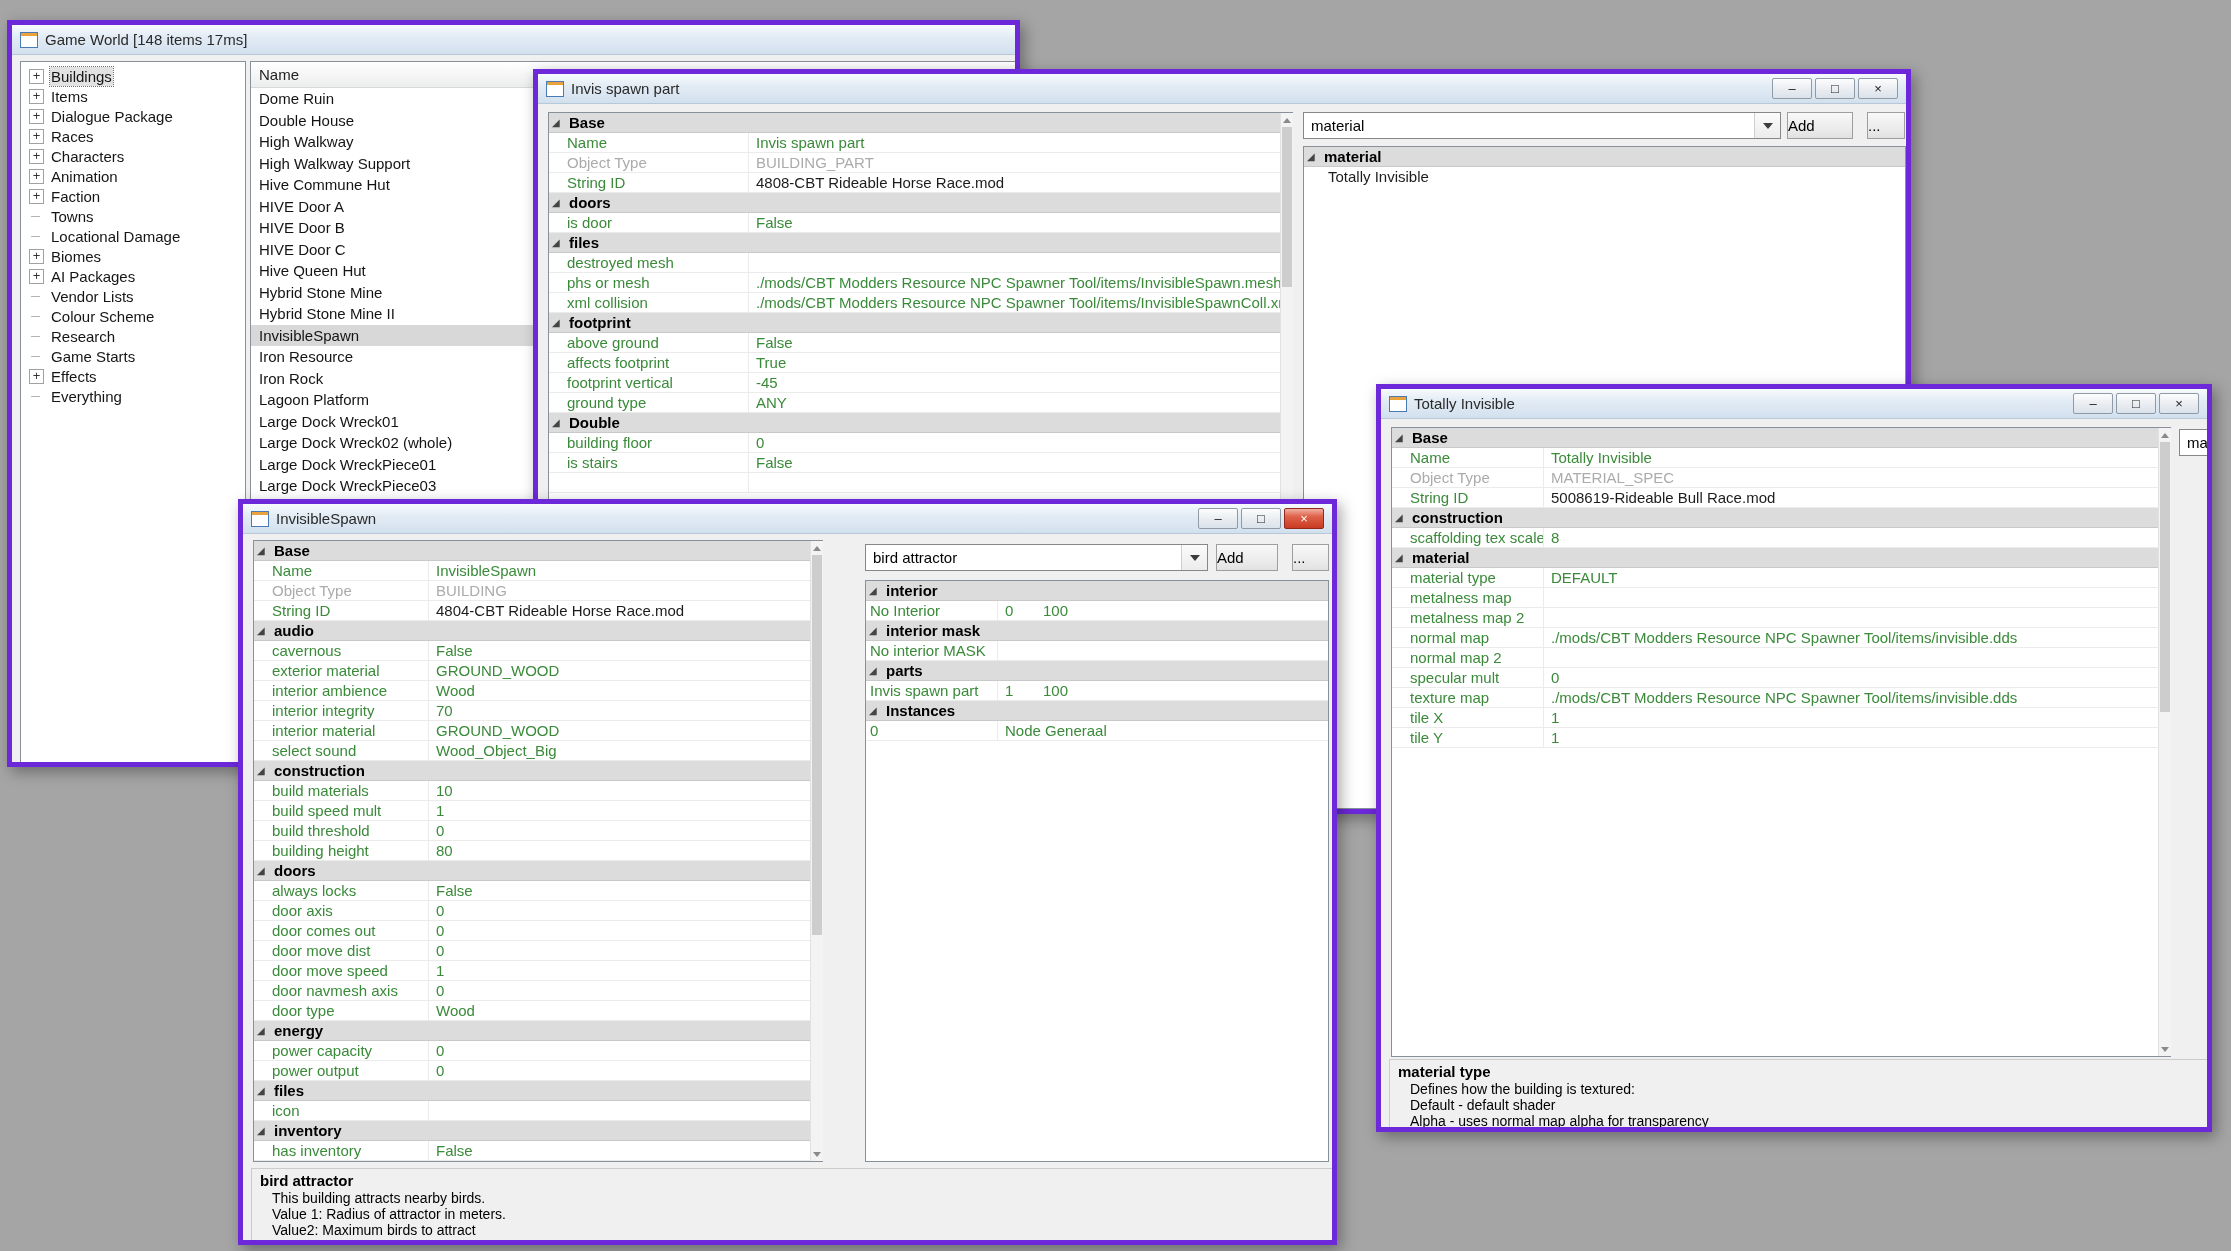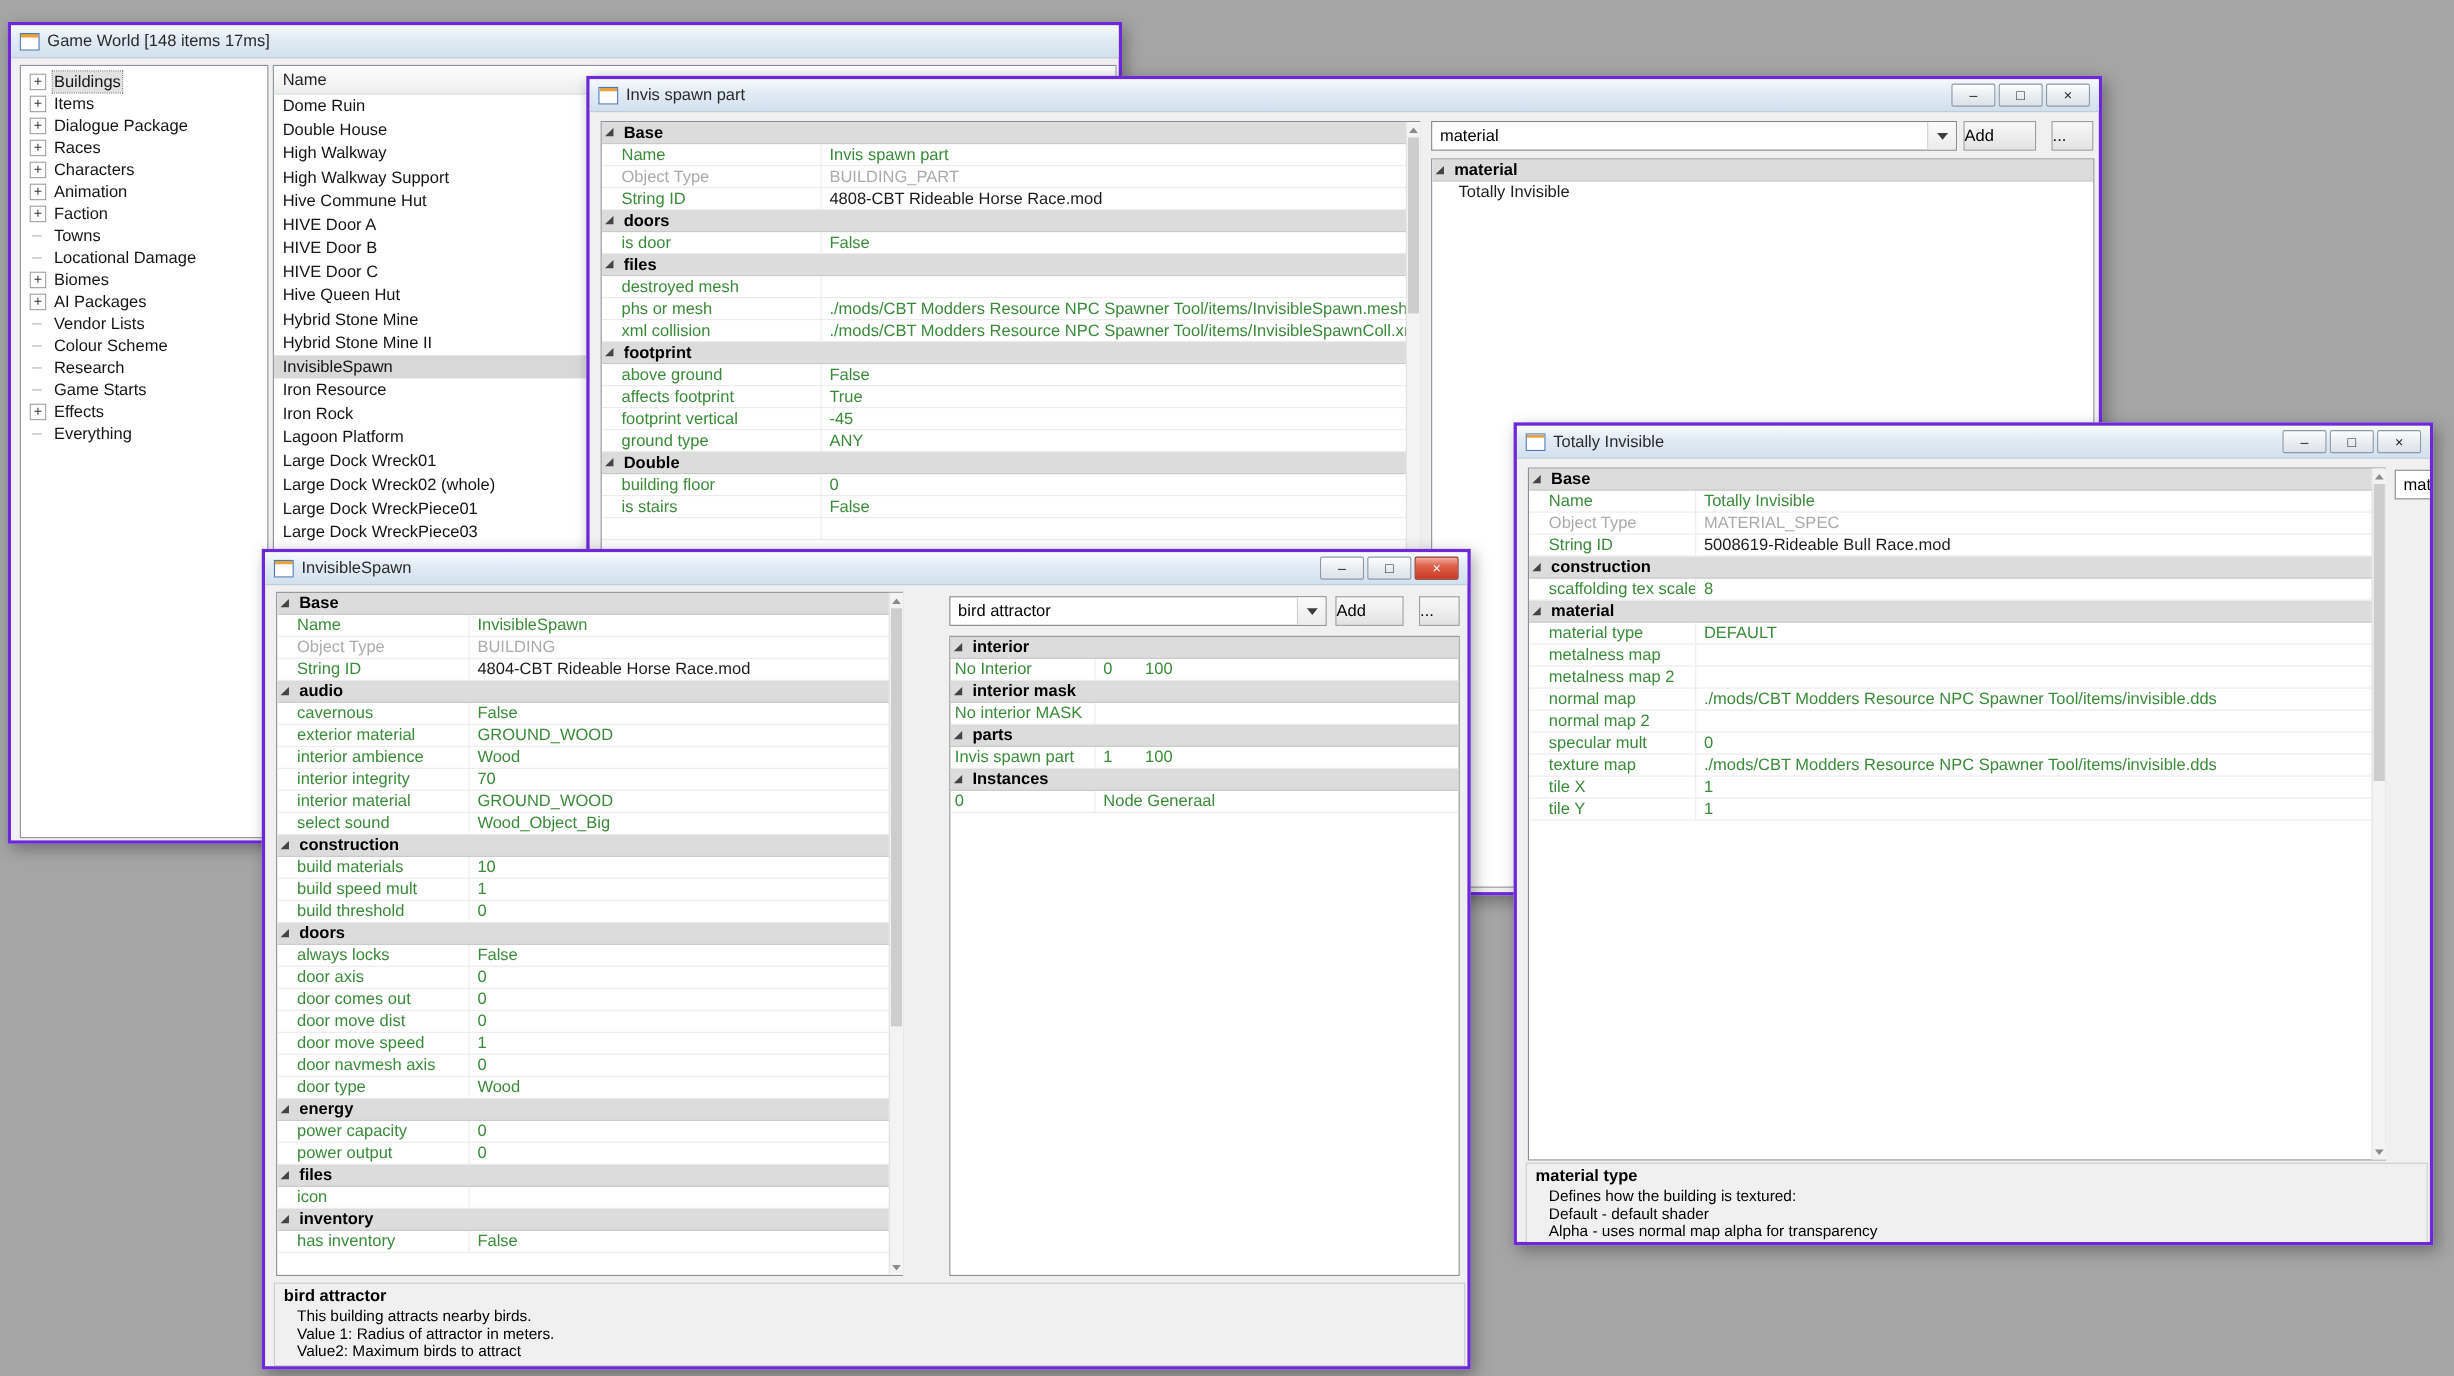--- a/index.html
+++ b/index.html
@@ -1,20 +1,20 @@
 <!DOCTYPE html>
 <html><head>
 <meta charset="utf-8">
 <style>
   html,body{margin:0;padding:0}
   body{font-family:"Liberation Sans",sans-serif}
   .desktop{position:relative;width:2231px;height:1251px;background:#a5a5a5;overflow:hidden}
 
   
-  .window{position:absolute;background:#f0f0f0;border:3px solid #6d28d9;box-shadow:4px 5px 14px rgba(0,0,0,.35);overflow:hidden;box-sizing:border-box}
+  .window{position:absolute;background:#f0f0f0;border:5px solid #6d28d9;box-shadow:4px 5px 14px rgba(0,0,0,.35);overflow:hidden;box-sizing:border-box}
   .titlebar{position:absolute;left:0;top:0;right:0;height:30px;background:linear-gradient(to bottom,#f7fafd,#e3ecf5 40%,#d2e0ee);border-bottom:1px solid #b9c8d9;display:flex;align-items:center;gap:7px;padding:0 8px;box-sizing:border-box}
   .title{font-size:15px;color:#2a2a2a;white-space:nowrap}
   .winicon{width:16px;height:14px;background:#fff;border:1px solid #4a7ab5;box-shadow:inset 0 3px 0 #e8a33d;flex:0 0 auto}
   .capbtns{margin-left:auto;display:flex;gap:3px}
   .capbtn{width:38px;height:19px;border:1px solid #909aa5;border-radius:2px;background:linear-gradient(#fdfdfe,#eceff3 45%,#dbe2ea);display:flex;align-items:center;justify-content:center;color:#222}
   .capbtn.red{background:linear-gradient(#f0b0a0,#df614a 40%,#c93a22);border-color:#93281a;color:#fff}
   .cap-glyph{font-size:13px;line-height:1}
 
   
   .inset{position:absolute;background:#fff;border:1px solid #8a9099;box-sizing:border-box;overflow:hidden}
@@ -456,20 +456,24 @@
           <span class="pval">10</span>
         </div>
         <div class="prow">
           <span class="pname">build speed mult</span>
           <span class="pval">1</span>
         </div>
         <div class="prow">
           <span class="pname">build threshold</span>
           <span class="pval">0</span>
         </div>
+        <div class="prow">
+          <span class="pname">building height</span>
+          <span class="pval">80</span>
+        </div>
         <div class="prow section">
           <span class="tri">◢</span>
           <span class="seclbl">doors</span>
         </div>
         <div class="prow">
           <span class="pname">always locks</span>
           <span class="pval">False</span>
         </div>
         <div class="prow">
           <span class="pname">door axis</span>

